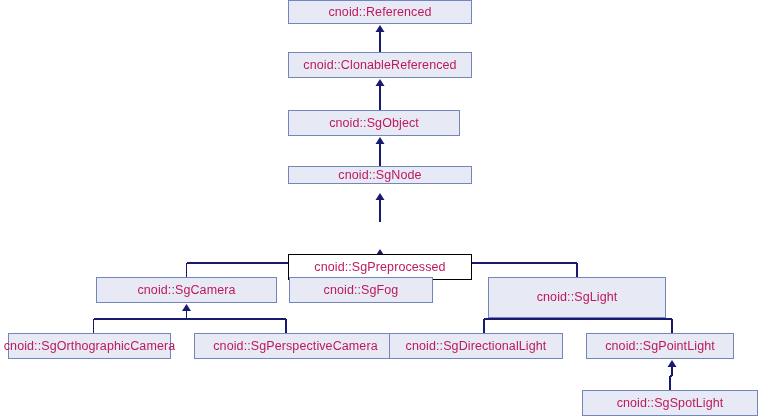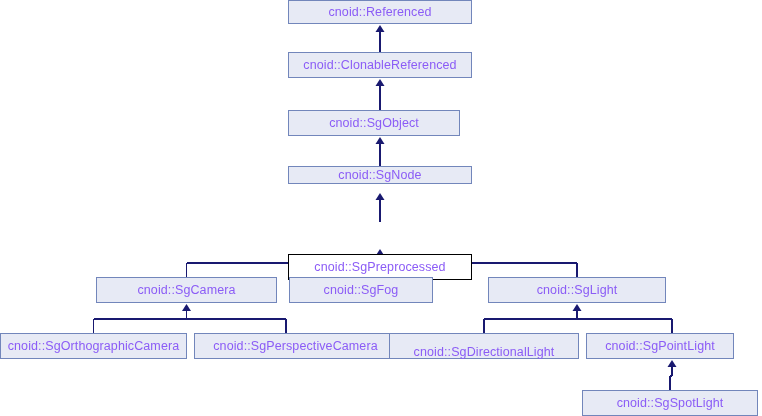--- a/index.html
+++ b/index.html
@@ -25,21 +25,21 @@
     pointer-events: none;
   }
   .node {
     position: absolute;
     box-sizing: border-box;
     display: flex;
     align-items: center;
     justify-content: center;
     background: #e7eaf5;
     border: 1px solid #7286bb;
-    color: #8b5cf6;
+    color: #be185d;
     font-size: 12.5px;
     line-height: 1;
     white-space: nowrap;
     letter-spacing: 0.1px;
     z-index: 2;
   }
   .node.current {
     background: #ffffff;
     border: 1px solid #000000;
     margin-top: 32px;
@@ -113,30 +113,30 @@
     </div>
     <div class="node current" style="left: 288px; top: 222px; width: 184px; height: 26px;">
       <span class="node-label">cnoid::SgPreprocessed</span>
     </div>
     <div class="node" style="left: 96px; top: 277px; width: 181px; height: 26px;">
       <span class="node-label">cnoid::SgCamera</span>
     </div>
     <div class="node" style="left: 289px; top: 277px; width: 144px; height: 26px; justify-content: center;">
       <span class="node-label">cnoid::SgFog</span>
     </div>
-    <div class="node" style="left: 488px; top: 277px; width: 178px; height: 26px;">
+    <div class="node" style="left: 488px; top: 277px; width: 178px; height: 41px;">
       <span class="node-label">cnoid::SgLight</span>
     </div>
-    <div class="node" style="left: 0px; top: 333px; width: 187px; height: 26px;">
+    <div class="node" style="left: 8px; top: 333px; width: 163px; height: 26px;">
       <span class="node-label">cnoid::SgOrthographicCamera</span>
     </div>
     <div class="node" style="left: 194px; top: 333px; width: 203px; height: 26px; text-align: center;">
       <span class="node-label">cnoid::SgPerspectiveCamera</span>
     </div>
-    <div class="node" style="left: 389px; top: 333px; width: 190px; height: 26px; align-items: flex-end;">
+    <div class="node" style="left: 389px; top: 333px; width: 174px; height: 26px;">
       <span class="node-label">cnoid::SgDirectionalLight</span>
     </div>
     <div class="node" style="left: 586px; top: 333px; width: 148px; height: 26px;">
       <span class="node-label">cnoid::SgPointLight</span>
     </div>
     <div class="node" style="left: 582px; top: 390px; width: 176px; height: 26px;">
       <span class="node-label">cnoid::SgSpotLight</span>
     </div>
   </div>
 

